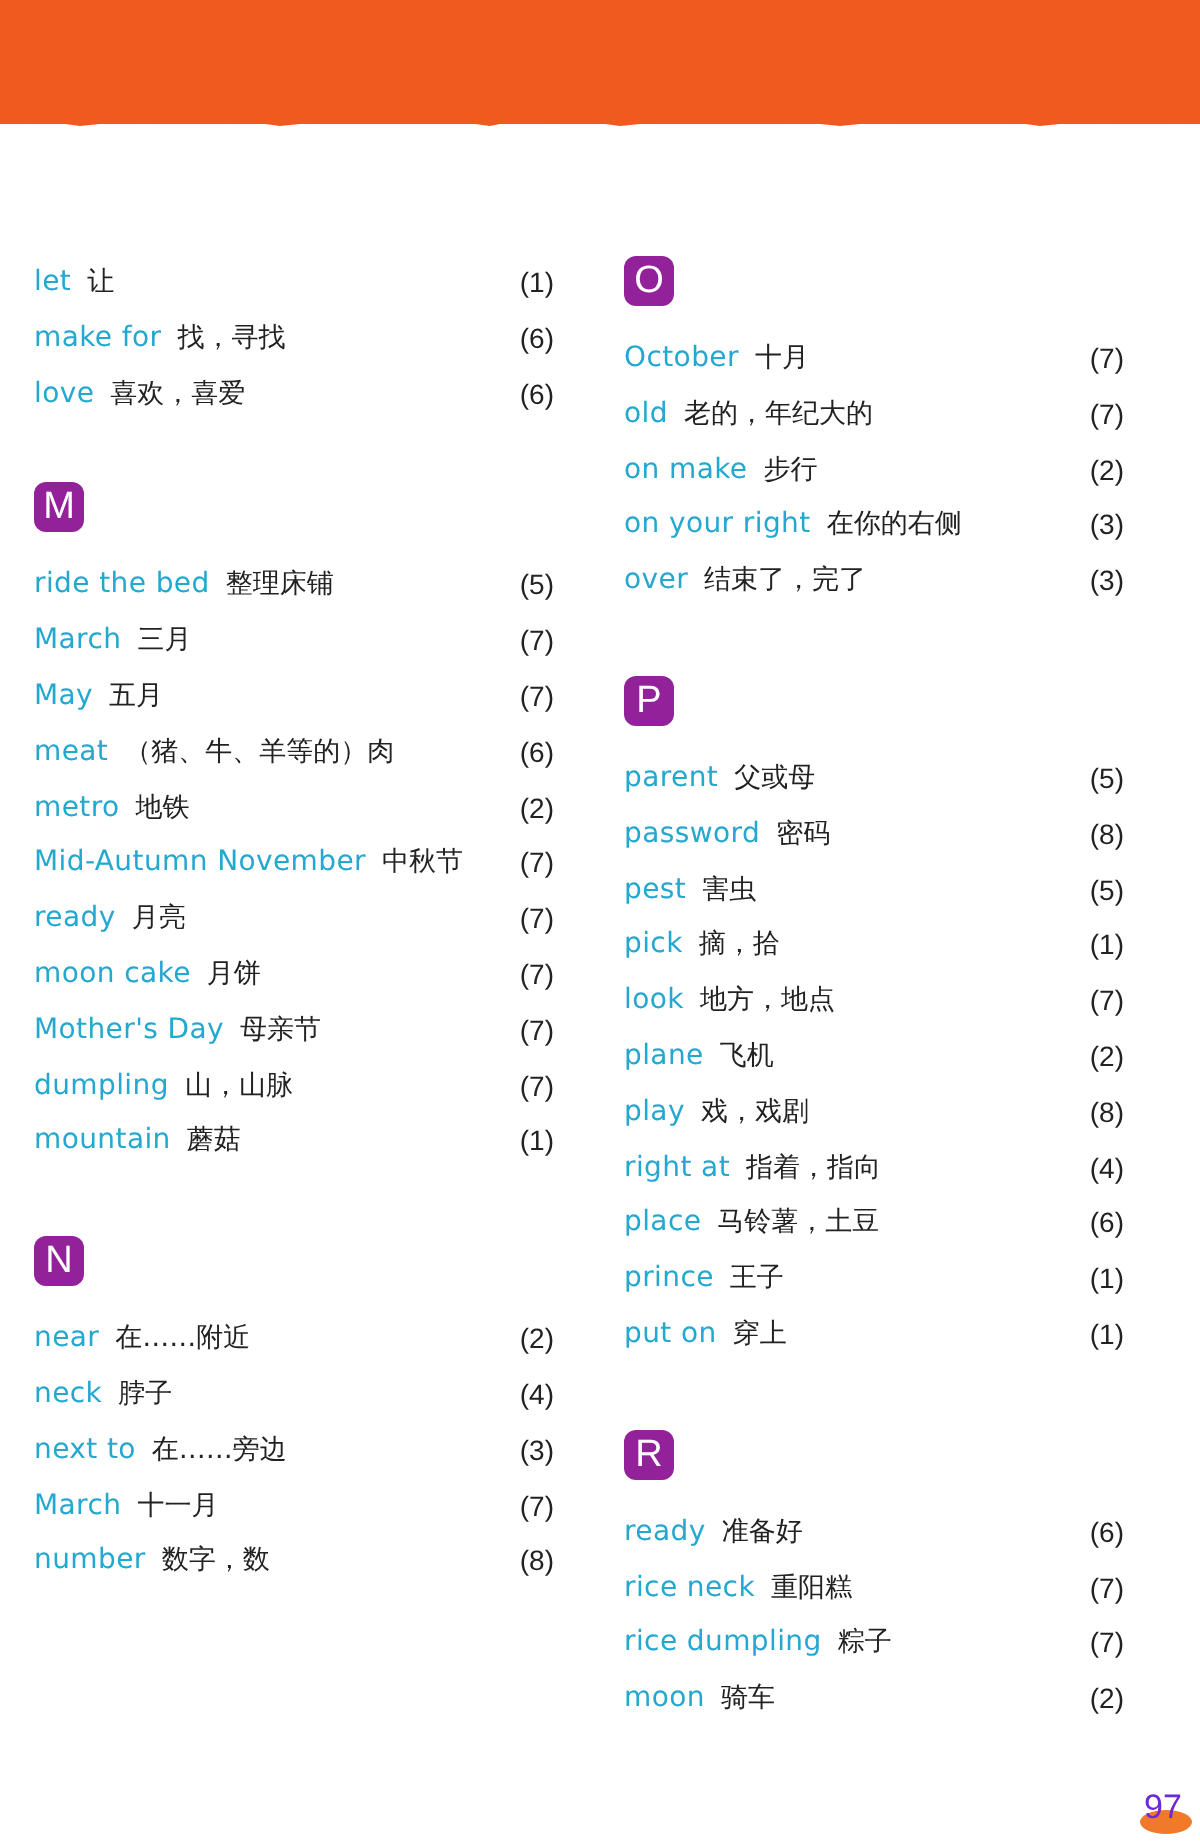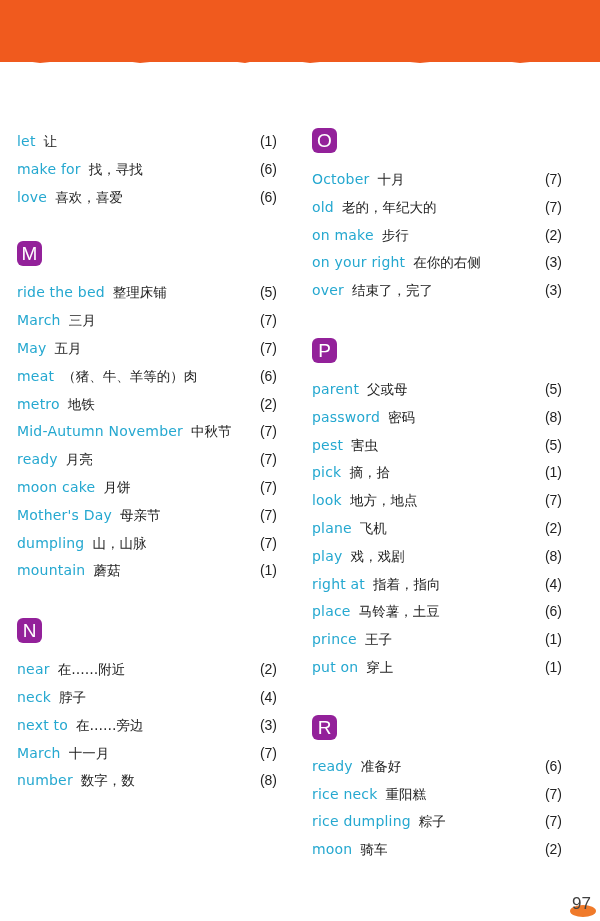--- a/index.html
+++ b/index.html
@@ -71,21 +71,21 @@
       color: #222222;
       font-family: "Liberation Sans", sans-serif;
       font-size: 14px;
     }
     .page-number {
       position: absolute;
       left: 572px;
       top: 894px;
       font-family: "Liberation Sans", sans-serif;
       font-size: 17px;
-      color: #404040;
+      color: #6d28d9;
       z-index: 2;
     }
     .page-blob {
       position: absolute;
       left: 570px;
       top: 905px;
       width: 26px;
       height: 12px;
       border-radius: 50%;
       background: #f07a2a;

